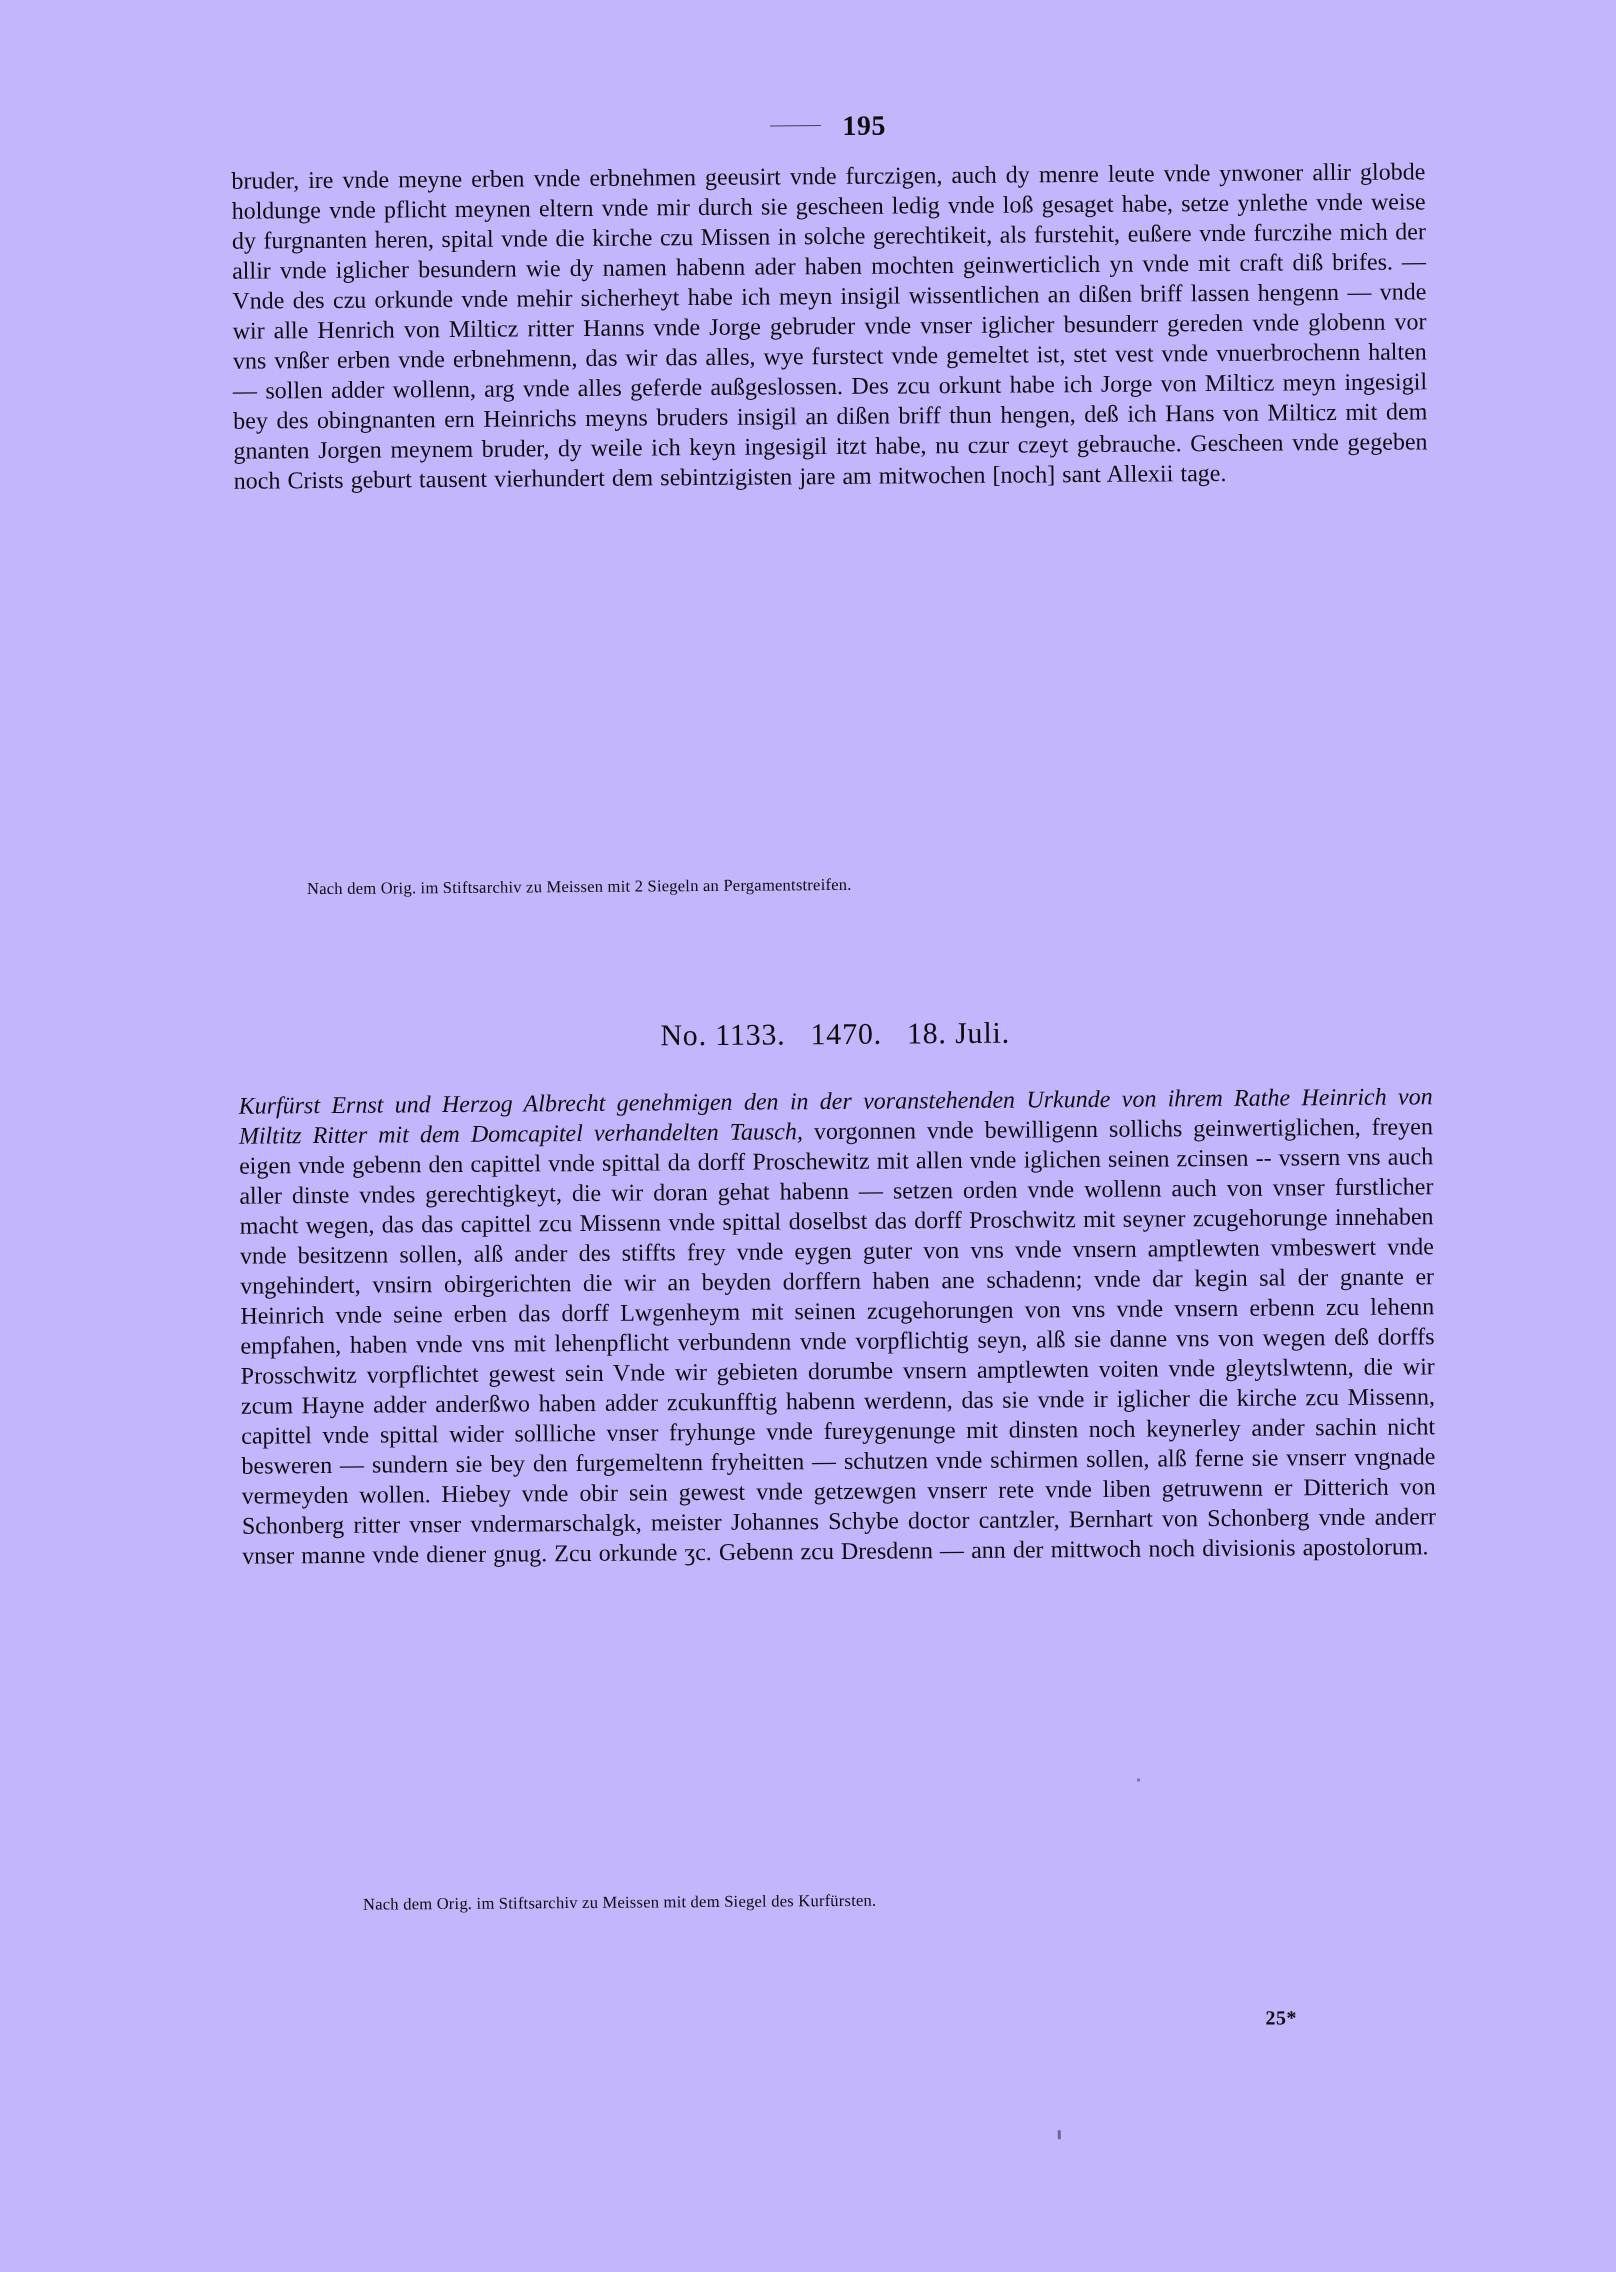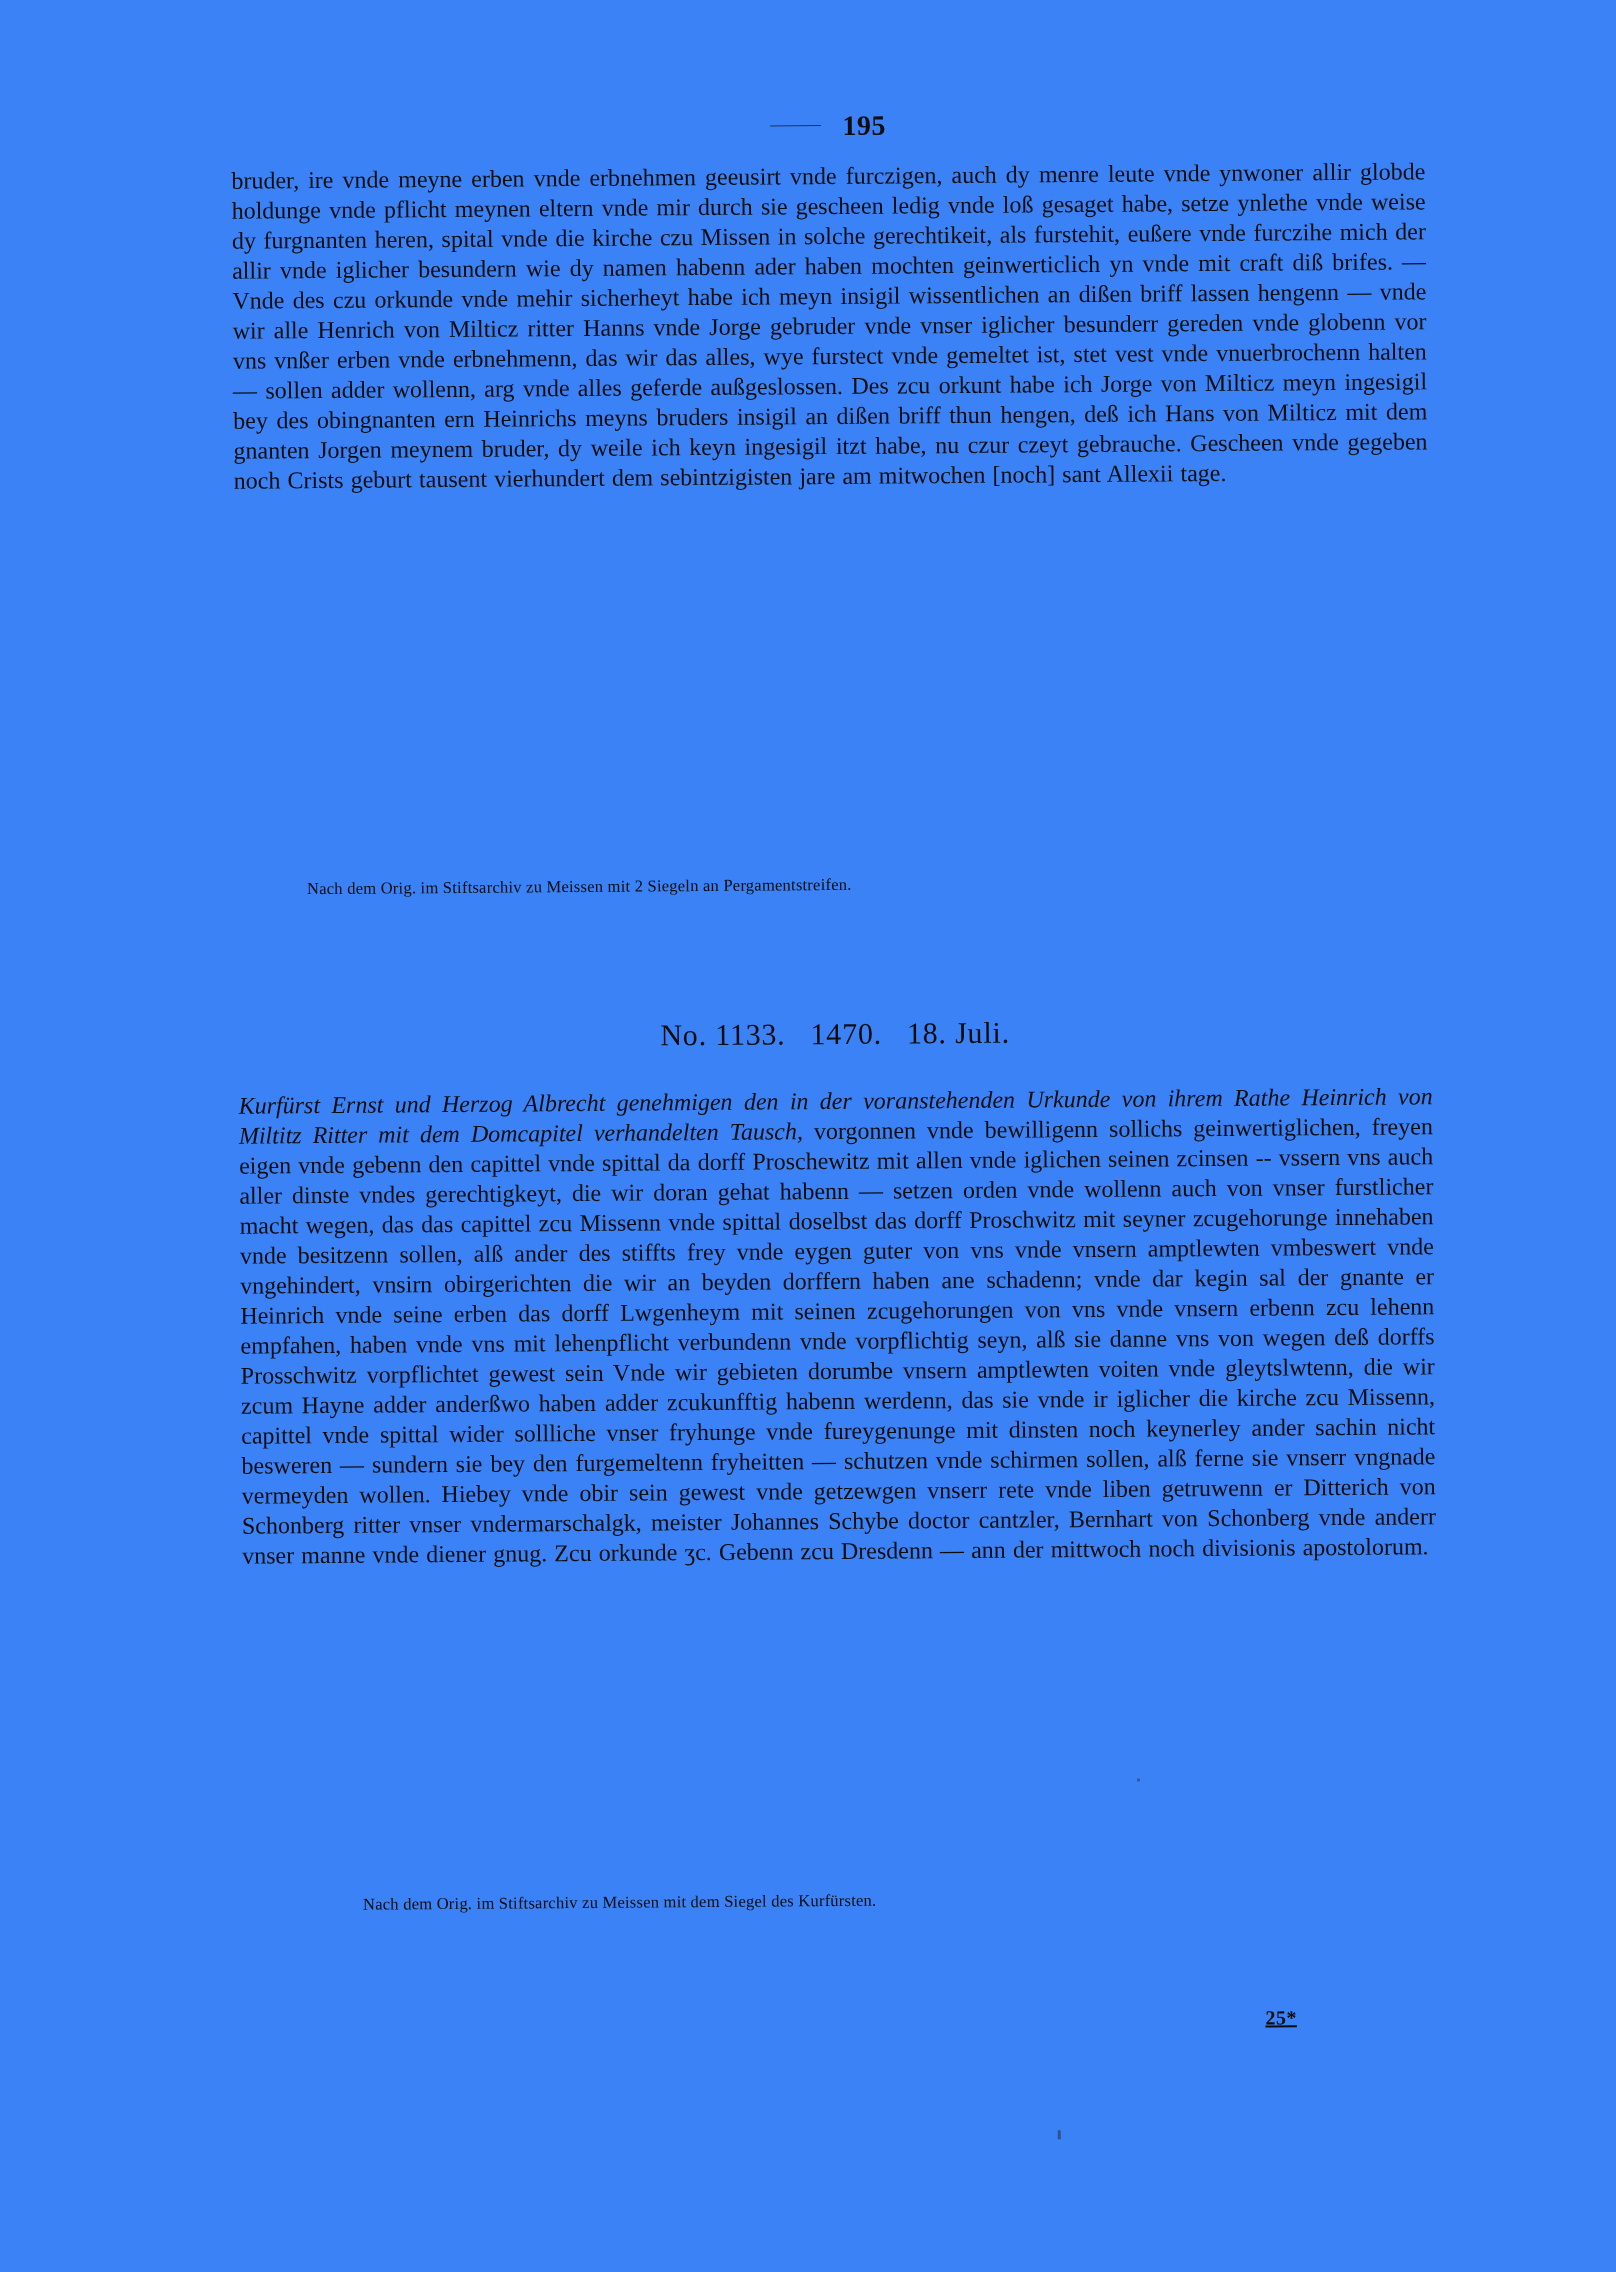--- a/index.html
+++ b/index.html
@@ -14,21 +14,21 @@
     position: relative;
     font-family: "Liberation Serif", "DejaVu Serif", serif;
     color: #0d0d0d;
     overflow: hidden;
   }
 
   
   .page {
     position: absolute;
     inset: 0;
-    background: #3b82f6;
+    background: #c4b5fd;
     padding-left: 8px;
   }
 
   .content {
     position: absolute;
     left: 230px;
     top: 0;
     width: 1194px;
     transform: rotate(-0.45deg);
     transform-origin: 50% 30%;
@@ -105,21 +105,20 @@
   }
 
   
   .sheet-mark {
     position: absolute;
     right: 143px;
     top: 2010px;
     font-size: 20px;
     font-weight: 700;
     letter-spacing: 0.5px;
-    text-decoration: underline;
   }
 
   
   .speck {
     position: absolute;
     left: 811px;
     top: 2132px;
     width: 3.2px;
     height: 8.6px;
     background: #2b2b2b;

